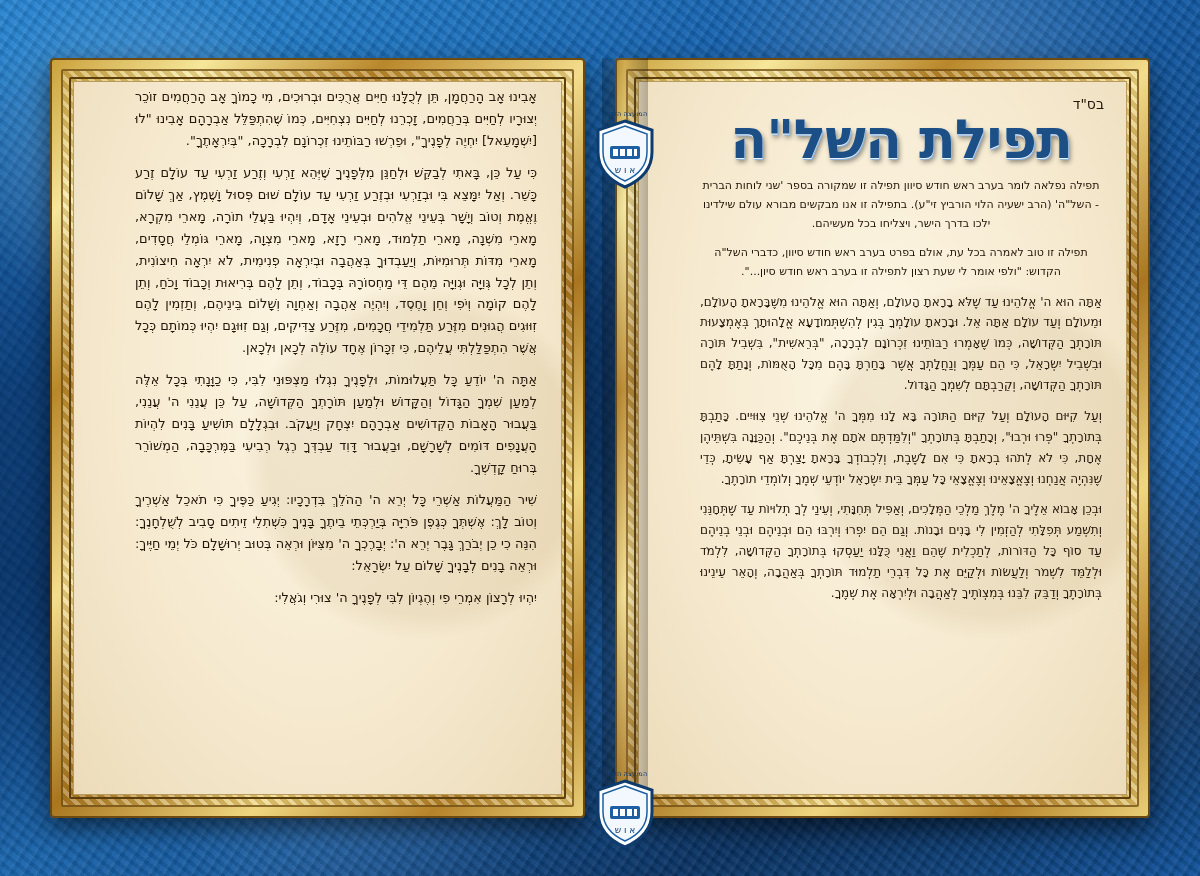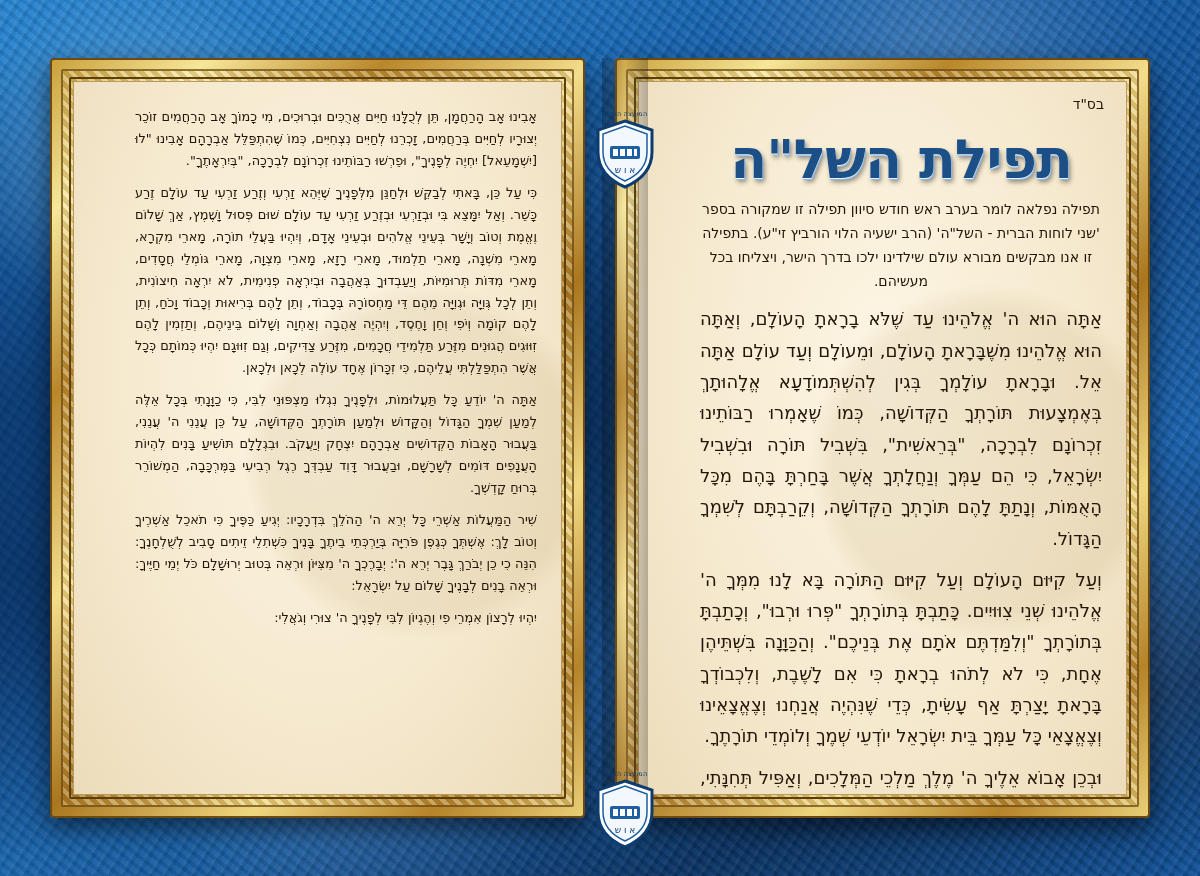--- a/index.html
+++ b/index.html
@@ -74,21 +74,21 @@
   }
   .paper:before{ 
     content:"";position:absolute;right:-40px;top:200px;width:360px;height:360px;
     border-radius:50% 50% 45% 45%/40% 40% 60% 60%;
     background:radial-gradient(circle,rgba(190,165,115,.18) 0 60%,rgba(190,165,115,0) 70%);
     pointer-events:none;
   }
 
   .content{
     position:relative;z-index:2;
-    padding:24px 24px 10px 24px;
+    padding:4px 24px 10px 24px;
     direction:rtl;text-align:justify;
     color:#231508;
     margin-left:37px;
   }
 
   
   .spine{
     position:absolute;left:552px;top:0;width:46px;height:760px;
     background:linear-gradient(90deg,rgba(0,0,0,.25),rgba(255,255,255,.08),rgba(0,0,0,.25));
   }
@@ -116,22 +116,22 @@
       0 1px 0 #eaf3ff,
       1px 2px 0 #8fb6dd,
       2px 4px 5px rgba(0,0,0,.45);
     direction:rtl;
     font-family:"DejaVu Sans","Liberation Sans",sans-serif;
   }
   p.para{
     margin:0 0 10px 0;
     font-size:13.4px;line-height:1.72;
   }
-  .intro p{font-size:14px;line-height:1.72;text-align:center;}
-  .body p{font-size:18px;line-height:1.74;}
+  .intro p{font-size:11px;line-height:1.72;text-align:center;}
+  .body p{font-size:12px;line-height:1.74;}
   .left-body p{font-size:12.9px;line-height:1.70;}
   .center{text-align:right;}
 </style>
 </head>
 <body>
 
 <div id="bg"></div>
 
 <div id="book">
 
@@ -151,20 +151,21 @@
 
   <div class="page" id="page-right">
     <div class="frame">
       <div class="paper">
         <div class="bsd">בס"ד</div>
         <div class="content">
           <div class="title">תפילת השל"ה</div>
 
           <div class="intro">
             <p class="para">תפילה נפלאה לומר בערב ראש חודש סיוון תפילה זו שמקורה בספר 'שני לוחות הברית - השל"ה' (הרב ישעיה הלוי הורביץ זי"ע). בתפילה זו אנו מבקשים מבורא עולם שילדינו ילכו בדרך הישר, ויצליחו בכל מעשיהם.</p>
+            <p class="para">תפילה זו טוב לאמרה בכל עת, אולם בפרט בערב ראש חודש סיוון, כדברי השל"ה הקדוש: "ולפי אומר לי שעת רצון לתפילה זו בערב ראש חודש סיון...".</p>
           </div>
 
           <div class="body">
             <p class="para">אַתָּה הוּא ה' אֱלֹהֵינוּ עַד שֶׁלֹּא בָרָאתָ הָעוֹלָם, וְאַתָּה הוּא אֱלֹהֵינוּ מִשֶּׁבָּרָאתָ הָעוֹלָם, וּמֵעוֹלָם וְעַד עוֹלָם אַתָּה אֵל. וּבָרָאתָ עוֹלָמְךָ בְּגִין לְהִשְׁתְּמוֹדָעָא אֱלָהוּתָךְ בְּאֶמְצָעוּת תּוֹרָתְךָ הַקְּדוֹשָׁה, כְּמוֹ שֶׁאָמְרוּ רַבּוֹתֵינוּ זִכְרוֹנָם לִבְרָכָה, "בְּרֵאשִׁית", בִּשְׁבִיל תּוֹרָה וּבִשְׁבִיל יִשְׂרָאֵל, כִּי הֵם עַמְּךָ וְנַחֲלָתְךָ אֲשֶׁר בָּחַרְתָּ בָּהֶם מִכָּל הָאֻמּוֹת, וְנָתַתָּ לָהֶם תּוֹרָתְךָ הַקְּדוֹשָׁה, וְקֵרַבְתָּם לְשִׁמְךָ הַגָּדוֹל.</p>
             <p class="para">וְעַל קִיּוּם הָעוֹלָם וְעַל קִיּוּם הַתּוֹרָה בָּא לָנוּ מִמְּךָ ה' אֱלֹהֵינוּ שְׁנֵי צִוּוּיִים. כָּתַבְתָּ בְּתוֹרָתְךָ "פְּרוּ וּרְבוּ", וְכָתַבְתָּ בְּתוֹרָתְךָ "וְלִמַּדְתֶּם אֹתָם אֶת בְּנֵיכֶם". וְהַכַּוָּנָה בִּשְׁתֵּיהֶן אֶחָת, כִּי לֹא לְתֹהוּ בְרָאתָ כִּי אִם לָשֶׁבֶת, וְלִכְבוֹדְךָ בָּרָאתָ יָצַרְתָּ אַף עָשִׂיתָ, כְּדֵי שֶׁנִּהְיֶה אֲנַחְנוּ וְצֶאֱצָאֵינוּ וְצֶאֱצָאֵי כָּל עַמְּךָ בֵּית יִשְׂרָאֵל יוֹדְעֵי שְׁמֶךָ וְלוֹמְדֵי תוֹרָתֶךָ.</p>
             <p class="para">וּבְכֵן אָבוֹא אֵלֶיךָ ה' מֶלֶךְ מַלְכֵי הַמְּלָכִים, וְאַפִּיל תְּחִנָּתִי, וְעֵינַי לְךָ תְלוּיוֹת עַד שֶׁתְּחָנֵּנִי וְתִשְׁמַע תְּפִלָּתִי לְהַזְמִין לִי בָּנִים וּבָנוֹת. וְגַם הֵם יִפְרוּ וְיִרְבּוּ הֵם וּבְנֵיהֶם וּבְנֵי בְנֵיהֶם עַד סוֹף כָּל הַדּוֹרוֹת, לְתַכְלִית שֶׁהֵם וַאֲנִי כֻּלָּנוּ יַעַסְקוּ בְּתוֹרָתְךָ הַקְּדוֹשָׁה, לִלְמֹד וּלְלַמֵּד לִשְׁמֹר וְלַעֲשׂוֹת וּלְקַיֵּם אֶת כָּל דִּבְרֵי תַלְמוּד תּוֹרָתְךָ בְּאַהֲבָה, וְהָאֵר עֵינֵינוּ בְּתוֹרָתֶךָ וְדַבֵּק לִבֵּנוּ בְּמִצְוֹתֶיךָ לְאַהֲבָה וּלְיִרְאָה אֶת שְׁמֶךָ.</p>
           </div>
         </div>
       </div>
     </div>

